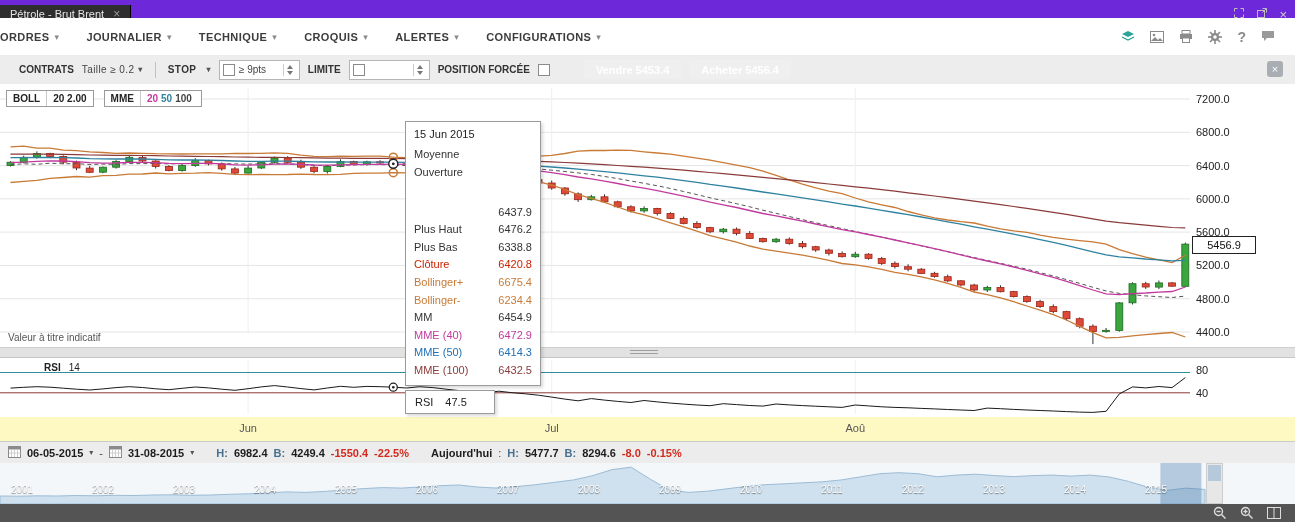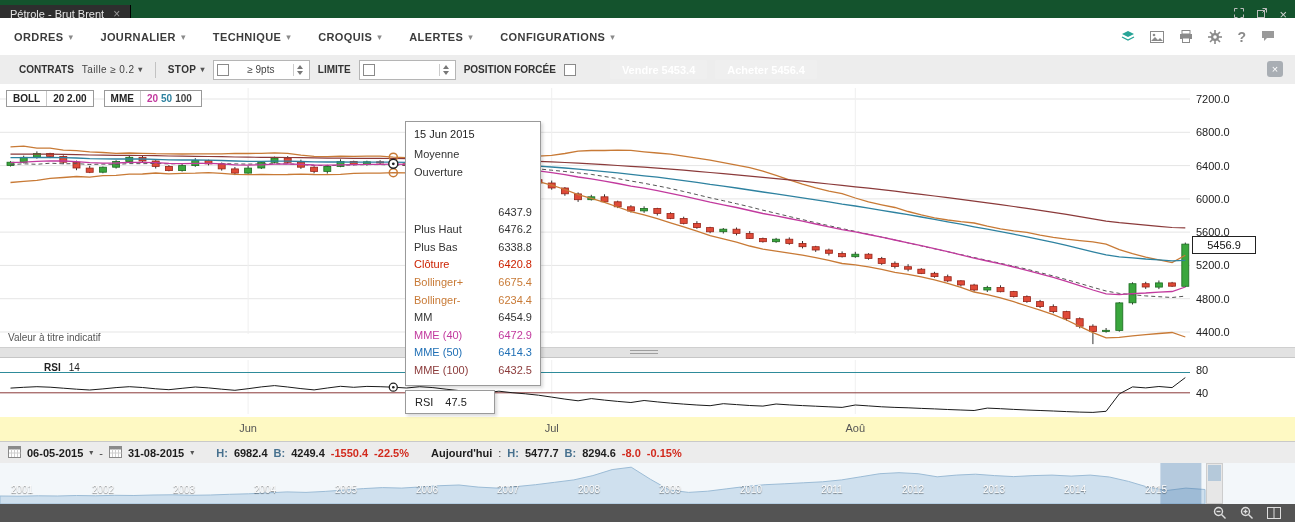--- a/index.html
+++ b/index.html
@@ -1,38 +1,38 @@
 <!DOCTYPE html>
 <html><head>
 <meta charset="utf-8">
 <style>
   html,body{margin:0;padding:0;}
   body{width:1295px;height:522px;position:relative;overflow:hidden;background:#fff;
        font-family:"Liberation Sans",sans-serif;font-size:12px;color:#333;}
-  .tabbar{position:absolute;top:0;left:0;right:0;height:28px;background:#14532d;display:flex;align-items:center;}
+  .tabbar{position:absolute;top:0;left:0;right:0;height:28px;background:#6d28d9;display:flex;align-items:center;}
   .tab{height:18px;display:flex;align-items:center;gap:9px;padding:0 10px;background:#2e2e2e;
        border-right:1px solid #000;color:#e6e6e6;font-size:11px;}
   .tab-close{color:#9a9a9a;font-size:12px;line-height:12px;cursor:pointer;}
   .win-icons{margin-left:auto;display:flex;gap:11px;align-items:center;padding-right:8px;}
   .win-close{color:#cfcfcf;font-size:13px;line-height:13px;}
   .menubar{position:absolute;top:18px;height:37px;left:0;right:0;background:#fff;border-bottom:4px solid #8b5cf6;
-           display:flex;align-items:center;padding-left:14px;}
+           display:flex;align-items:center;}
   .menu-items{display:flex;gap:27px;align-items:center;}
   .menu-item{display:flex;align-items:center;gap:5px;font-size:11px;font-weight:bold;color:#3c3c3c;
              letter-spacing:.4px;cursor:pointer;}
   .menu-item .caret{color:#8a8a8a;font-size:9px;font-weight:normal;}
   .menu-icons{margin-left:auto;display:flex;gap:15px;align-items:center;padding-right:20px;}
   .menu-icons span{display:inline-flex;align-items:center;}
   .help-q{font-weight:bold;font-size:14px;color:#8a8a8a;}
   .toolbar{position:absolute;top:55px;height:29px;left:0;right:0;background:#ededed;border-bottom:1px solid #c9c9c9;
            display:flex;align-items:center;padding-left:19px;gap:8px;}
   .tb-label{font-weight:bold;color:#333;font-size:10px;white-space:nowrap;}
   .caret2{font-size:8px;color:#555;}
   .sep{width:1px;height:16px;background:#c2c2c2;margin:0 4px;}
-  .field{display:flex;align-items:center;background:#fff;border:1px solid #b5b5b5;height:18px;padding:0 3px;gap:12px;text-align:center;}
+  .field{display:flex;align-items:center;background:#fff;border:1px solid #b5b5b5;height:18px;padding:0 3px;gap:4px;}
   .cb{width:10px;height:10px;background:#fff;border:1px solid #8a8a8a;display:inline-block;}
   .fieldtext{font-size:10px;color:#444;min-width:40px;}
   .spin{display:flex;flex-direction:column;gap:2px;border-left:1px solid #ccc;padding:1px 3px;}
   .spin i{display:block;width:0;height:0;border-left:3px solid transparent;border-right:3px solid transparent;}
   .spin .up{border-bottom:4px solid #777;}
   .spin .dn{border-top:4px solid #777;}
   .btn{height:19px;border:none;border-radius:2px;color:#fff;font-size:11px;font-weight:bold;padding:0 12px;
        cursor:pointer;font-family:inherit;white-space:nowrap;}
   .btn.sell{margin-left:26px;}
   .close-panel{position:absolute;right:12px;top:6px;width:16px;height:16px;background:#a9aeb4;border-radius:3px;
@@ -172,21 +172,21 @@
     </div>
   </div>
 
   <div class="toolbar">
     <span class="tb-label">CONTRATS</span>
     <div class="menu-item" style="gap:4px;">
       <span class="tb-label" style="font-weight:normal;color:#444;">Taille ≥ 0.2</span>
       <span class="caret2">▾</span>
     </div>
     <div class="sep"></div>
-    <div class="menu-item" style="gap:4px;">
+    <div class="menu-item" style="gap:10px;">
       <span class="tb-label">STOP</span>
       <span class="caret2">▾</span>
     </div>
     <div class="field">
       <span class="cb"></span>
       <span class="fieldtext">≥ 9pts</span>
       <span class="spin">
           <i class="up"></i>
           <i class="dn"></i>
         </span>

